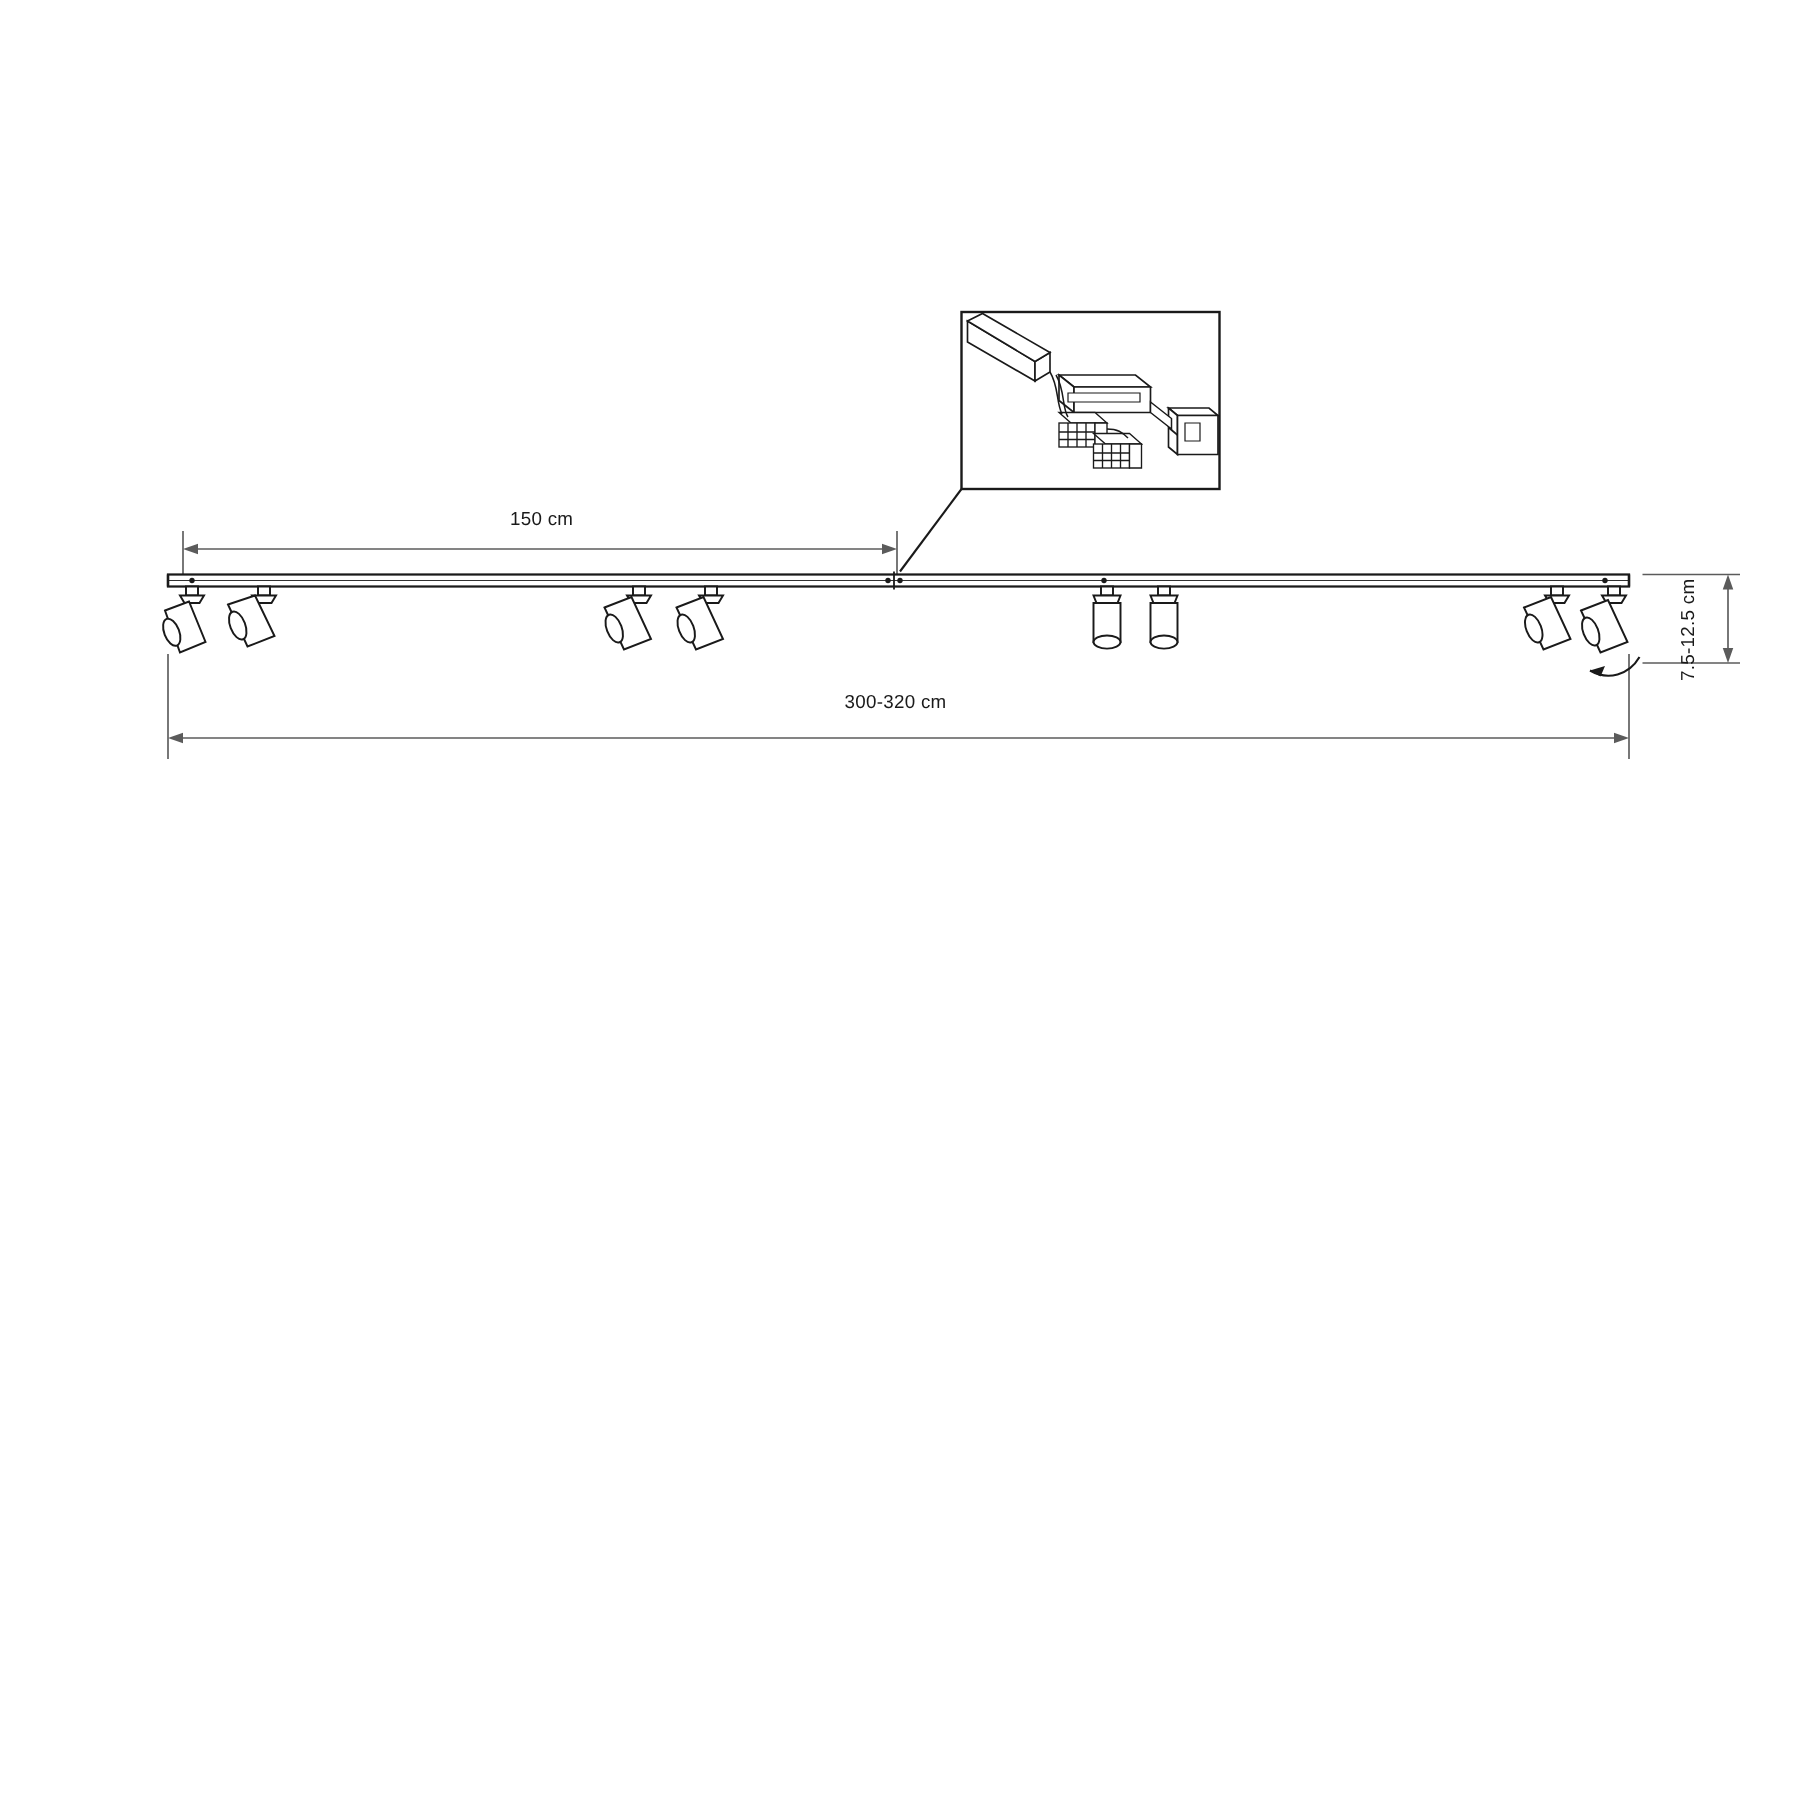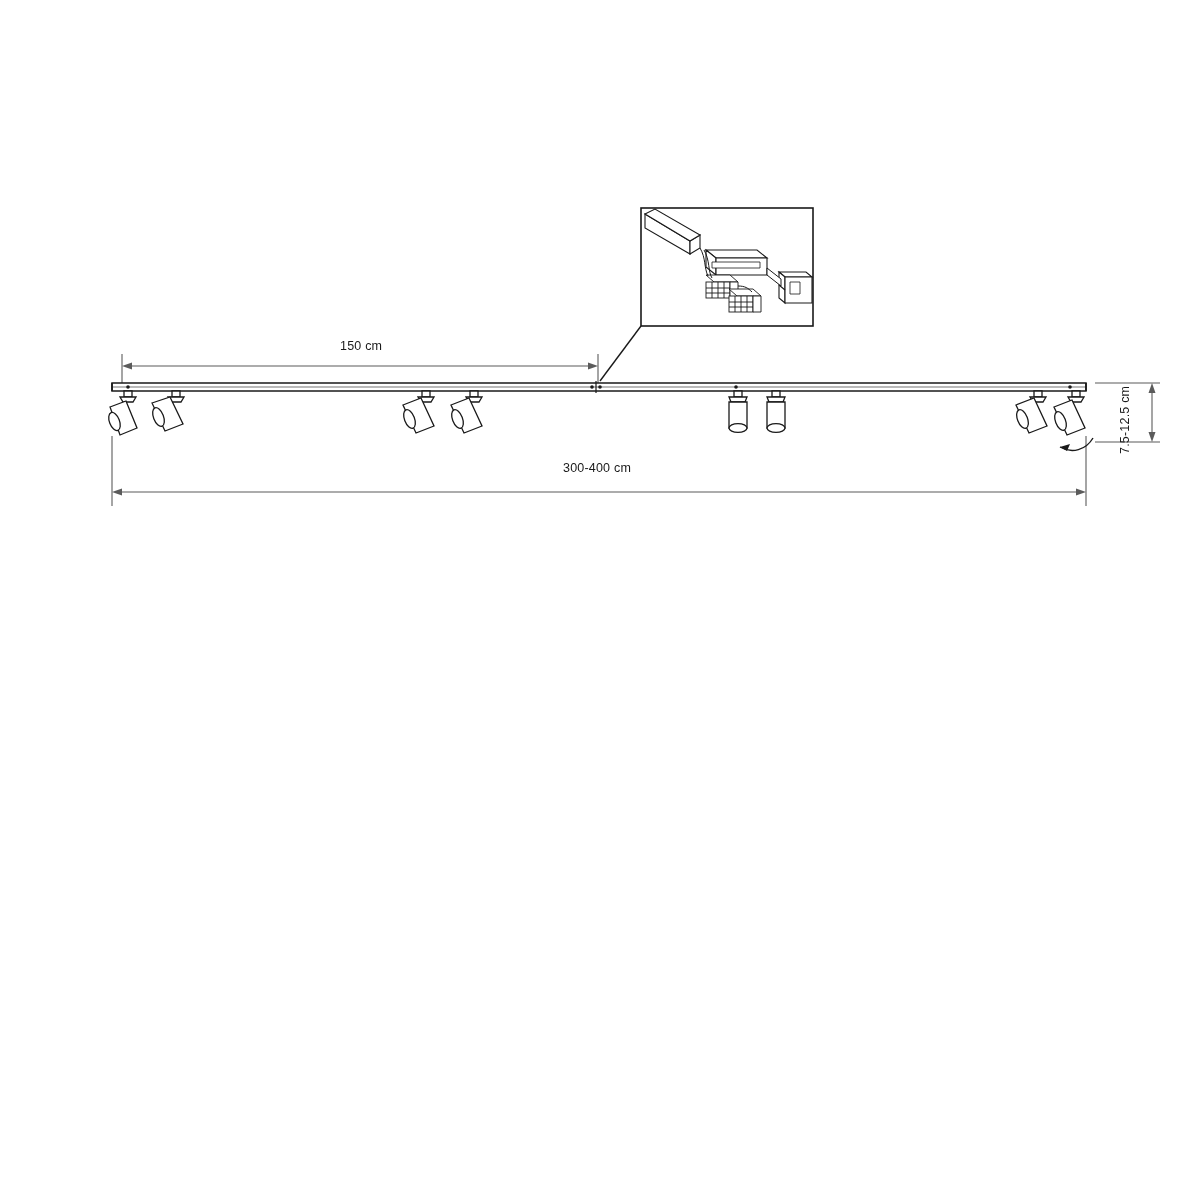--- a/index.html
+++ b/index.html
@@ -207,16 +207,16 @@
     </g>
 
     <g>
       <path d="M1060 411 C 1072 418, 1086 414, 1093 402" fill="none" stroke="#1a1a1a" stroke-width="1.4"></path>
       <path d="M1060 411 L1070 408 L1067 415 Z" fill="#1a1a1a" stroke="none"></path>
     </g>
 
   </svg>
 
   <div class="dim-label" id="label-150">150 cm</div>
-  <div class="dim-label" id="label-total">300-400 cm</div>
+  <div class="dim-label" id="label-total">300-320 cm</div>
   <div class="dim-label" id="label-height">7.5-12.5 cm</div>
 
 </div>
 
 </body></html>

